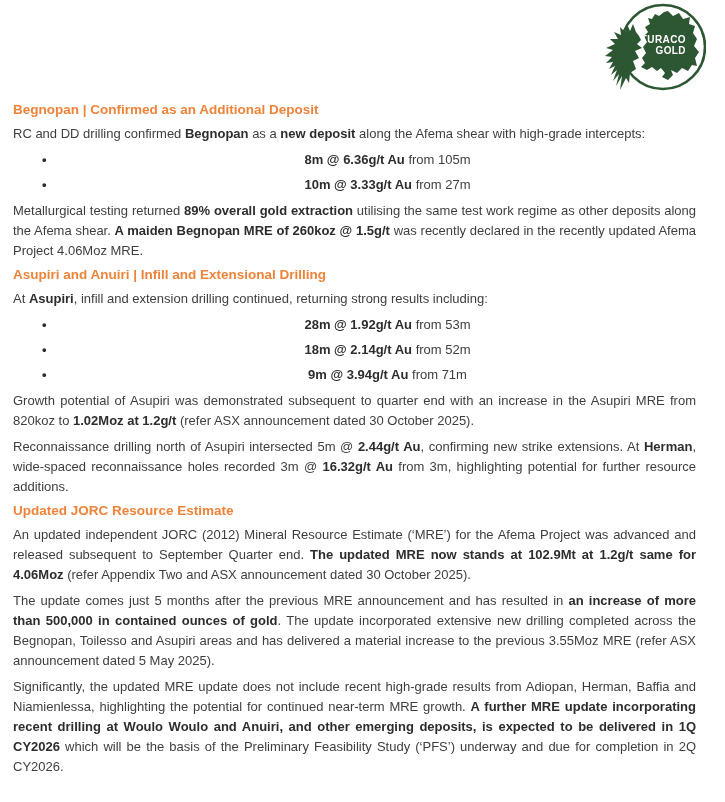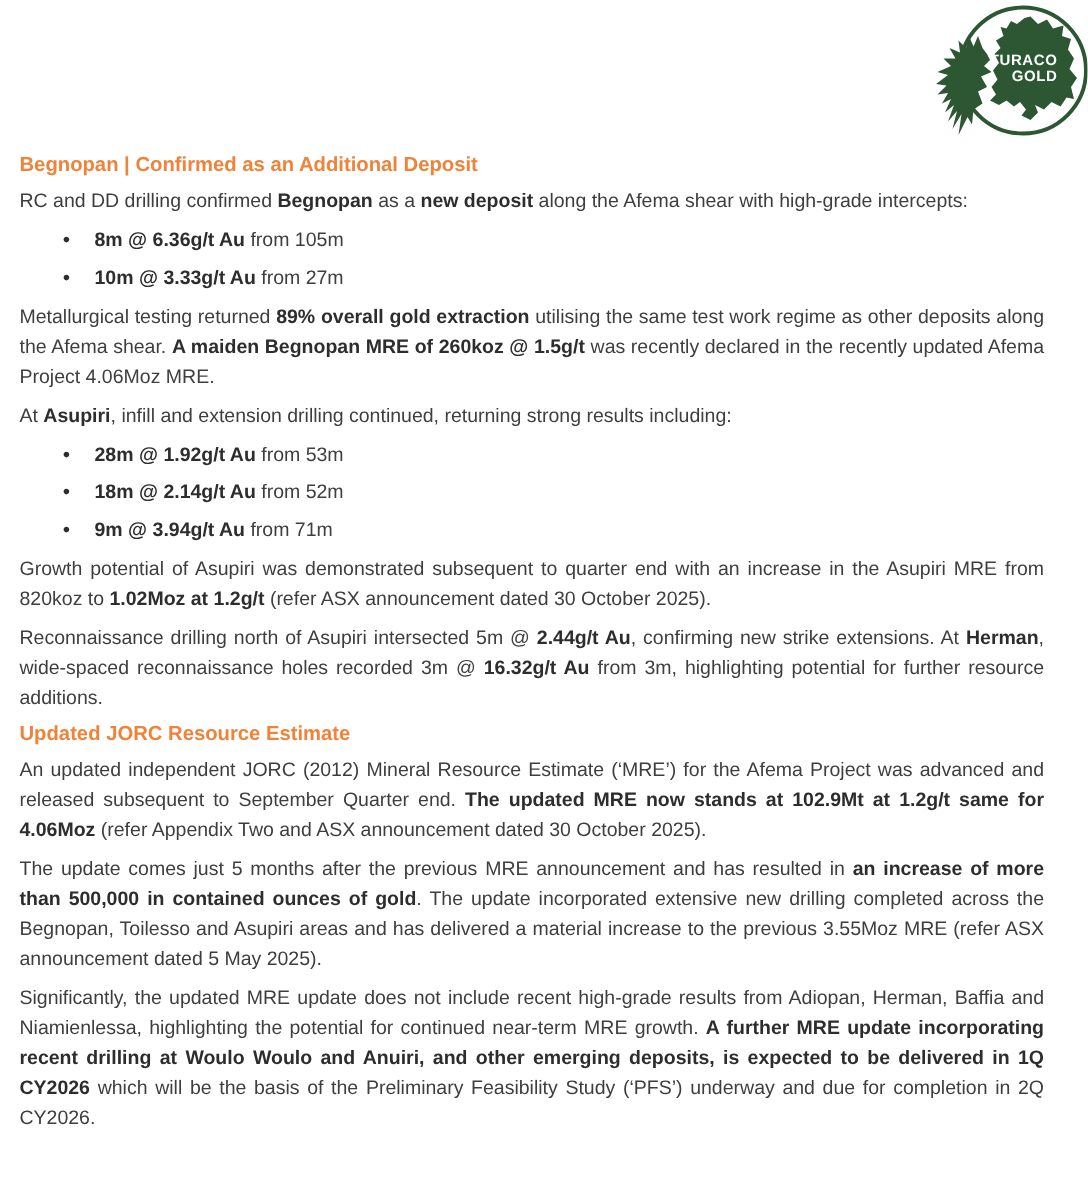--- a/index.html
+++ b/index.html
@@ -12,21 +12,21 @@
   html,body{margin:0;padding:0;}
   body{
     width:725px;height:802px;
     background:#ffffff;
     font-family:"Liberation Sans", sans-serif;
     color:var(--body-text);
     position:relative;
     overflow:hidden;
   }
   .logo-wrap{
-    position:absolute;top:2px;right:0;
+    position:absolute;top:2px;right:19px;
     width:104px;height:90px;
   }
   .logo-wrap svg{width:100%;height:100%;display:block;}
   .logo-circle{fill:#ffffff;stroke:var(--logo-green);stroke-width:2.6;}
   .logo-shape{fill:var(--logo-green);}
   .logo-text{
     fill:#ffffff;
     font-family:"Liberation Sans", sans-serif;
     font-weight:bold;
     font-size:10px;
@@ -47,20 +47,21 @@
   p.para{
     font-size:13px;
     line-height:20px;
     margin:0 16px 6px 0;
     text-align:justify;
   }
   p.para strong, li strong{color:var(--bold-text);}
   ul.bullets{
     margin:0 0 6px 0;
     padding:0;
+    text-align:center;
   }
   ul.bullets li{
     list-style:none;
     position:relative;
     padding-left:50px;
     font-size:13px;
     line-height:20px;
     margin:0 0 5px 0;
   }
   ul.bullets li::before{
@@ -94,20 +95,21 @@
 </header>
 
 <main class="content" id="content">
     <h3 class="sec"><strong>Begnopan | Confirmed as an Additional Deposit</strong></h3>
     <p class="para"><span>RC and DD drilling confirmed </span><strong>Begnopan</strong><span> as a </span><strong>new deposit</strong><span> along the Afema shear with high-grade intercepts:</span></p>
     <ul class="bullets">
       <li><strong>8m @ 6.36g/t Au</strong><span> from 105m</span></li>
       <li><strong>10m @ 3.33g/t Au</strong><span> from 27m</span></li>
     </ul>
     <p class="para"><span>Metallurgical testing returned </span><strong>89% overall gold extraction</strong><span> utilising the same test work regime as other deposits along the Afema shear. </span><strong>A maiden Begnopan MRE of 260koz @ 1.5g/t</strong><span> was recently declared in the recently updated Afema Project 4.06Moz MRE.</span></p>
+    <h3 class="sec"><strong>Asupiri and Anuiri | Infill and Extensional Drilling</strong></h3>
     <p class="para"><span>At </span><strong>Asupiri</strong><span>, infill and extension drilling continued, returning strong results including:</span></p>
     <ul class="bullets">
       <li><strong>28m @ 1.92g/t Au</strong><span> from 53m</span></li>
       <li><strong>18m @ 2.14g/t Au</strong><span> from 52m</span></li>
       <li><strong>9m @ 3.94g/t Au</strong><span> from 71m</span></li>
     </ul>
     <p class="para"><span>Growth potential of Asupiri was demonstrated subsequent to quarter end with an increase in the Asupiri MRE from 820koz to </span><strong>1.02Moz at 1.2g/t</strong><span> (refer ASX announcement dated 30 October 2025).</span></p>
     <p class="para"><span>Reconnaissance drilling north of Asupiri intersected 5m @ </span><strong>2.44g/t Au</strong><span>, confirming new strike extensions. At </span><strong>Herman</strong><span>, wide-spaced reconnaissance holes recorded 3m @ </span><strong>16.32g/t Au</strong><span> from 3m, highlighting potential for further resource additions.</span></p>
     <h3 class="sec"><strong>Updated JORC Resource Estimate</strong></h3>
     <p class="para"><span>An updated independent JORC (2012) Mineral Resource Estimate (‘MRE’) for the Afema Project was advanced and released subsequent to September Quarter end. </span><strong>The updated MRE now stands at 102.9Mt at 1.2g/t same for 4.06Moz</strong><span> (refer Appendix Two and ASX announcement dated 30 October 2025).</span></p>

